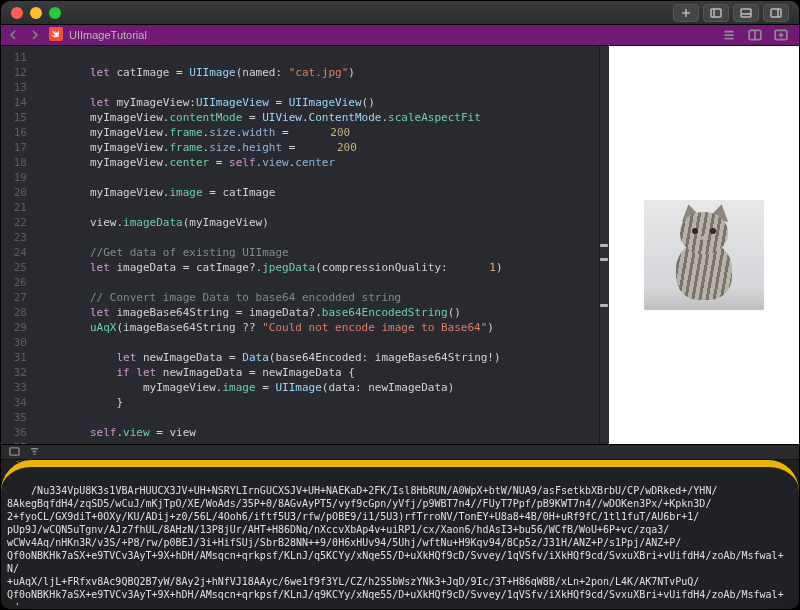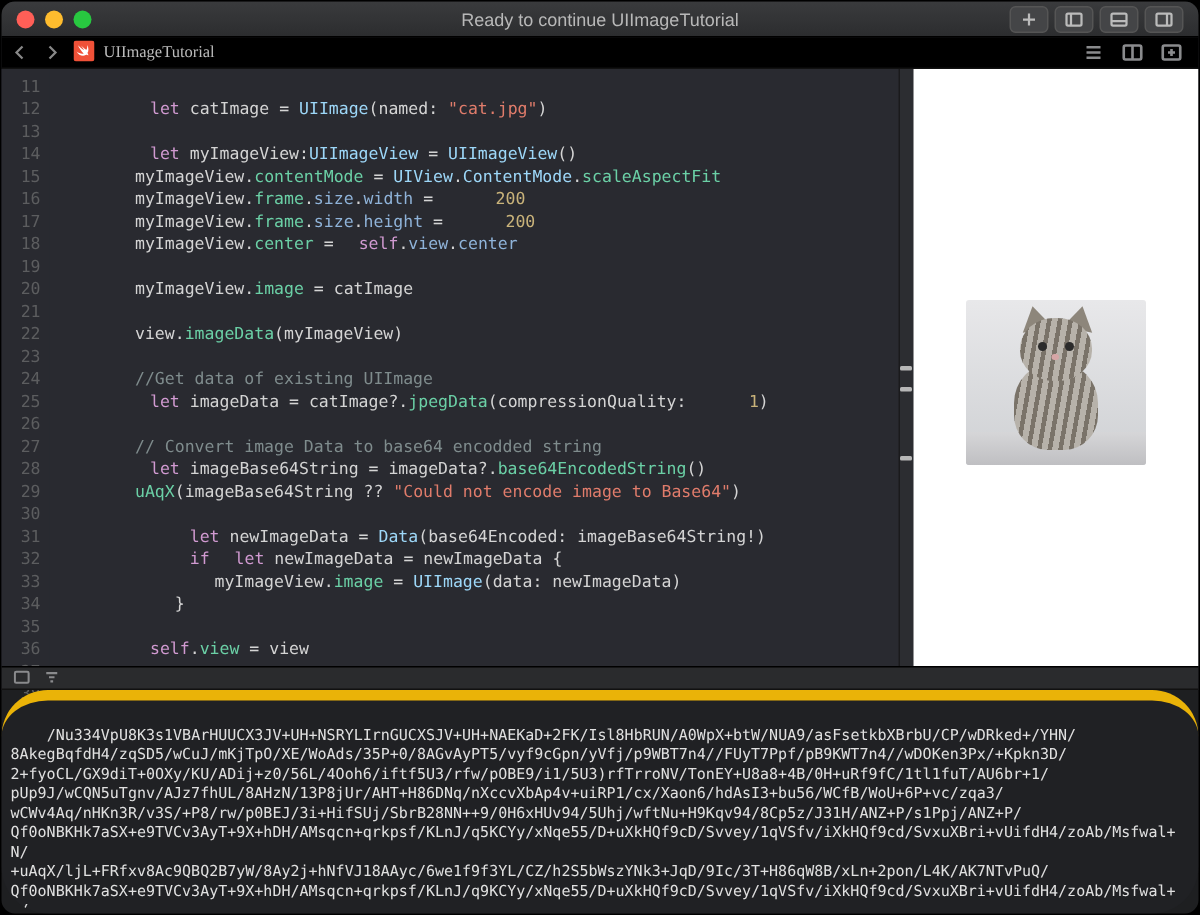--- a/index.html
+++ b/index.html
@@ -10,32 +10,32 @@
   .traffic { display: flex; gap: 7px; }
   .tl { width: 12px; height: 12px; border-radius: 50%; }
   .tl.red { background: #ff5f57; }
   .tl.yellow { background: #febc2e; }
   .tl.green { background: #28c840; }
   .title { position: absolute; left: 50%; transform: translateX(-50%); font-size: 12px; color: #b8b8b8; }
   .toolbar-right { margin-left: auto; display: flex; gap: 4px; }
   .tb-btn { width: 26px; height: 18px; border-radius: 4px; background: #444547; border: 1px solid #555; display: flex; align-items: center; justify-content: center; color: #bbb; font-size: 10px; }
   .tb-btn svg { width: 12px; height: 12px; stroke: #bbb; fill: none; stroke-width: 1.5; }
   
-  .navbar { height: 24px; background: #000000; display: flex; align-items: center; padding: 0 8px; gap: 6px; font-size: 11px; color: #bbb; border-bottom: 1px solid #111; font-family: Liberation Serif, serif; }
+  .navbar { height: 24px; background: #701a75; display: flex; align-items: center; padding: 0 8px; gap: 6px; font-size: 11px; color: #bbb; border-bottom: 1px solid #111; }
   .nav-arrow { width: 14px; color: #888; display:flex; align-items:center; }
   .swift-icon { width: 14px; height: 14px; }
   .inspectors { margin-left:auto; display:flex; gap:6px; }
   .insp { width:20px; height:16px; display:flex; align-items:center; justify-content:center; }
   .insp svg { width:14px; height:14px; stroke:#8a8b8d; fill:none; stroke-width:1.5; }
   
   .split { flex: 1 1 auto; display: flex; min-height: 0; }
   .editor-pane { flex: 1 1 auto; display: flex; min-height:0; background:#292a30; }
   .gutter { width: 32px; background: #292a30; color: #5c5d5f; font-family: Menlo, monospace; font-size: 11px; text-align: right; padding: 4px 6px 4px 0; line-height: 15px; }
   .code { flex: 1; font-family: Menlo, monospace; font-size: 11px; line-height: 15px; padding: 4px 4px; white-space: pre; color: #d4d4d4; overflow: hidden; position:relative; }
-  .code .kw { color: #d19ad1; margin-left: 10px; }        
+  .code .kw { color: #d19ad1; }        
   .code .ty { color: #9dd7f8; }        
   .code .mu { color: #6bd0a6; }        
   .code .pr { color: #8fb3d9; }        
   .code .st { color: #e07c6b; }        
   .code .nm { color: #c9b37a; margin-left: 35px; }        
   .code .cm { color: #7f8c8d; }
   .minimap { width:10px; background:#2c2d31; border-left:1px solid #1a1a1c; position:relative; }
   .minimap .marker { position:absolute; right:1px; width:8px; height:3px; background:#b7b7b7; border-radius:1px; }
   
   .preview { width: 190px; background: #fff; position: relative; display:flex; align-items:center; justify-content:center; }
@@ -60,21 +60,20 @@
 <body>
 
 <div class="window">
 
   <div class="titlebar">
     <div class="traffic">
       <div class="tl red"></div>
       <div class="tl yellow"></div>
       <div class="tl green"></div>
     </div>
-    <div class="title">Ready to continue UIImageTutorial</div>
     <div class="toolbar-right">
       <div class="tb-btn">
         <svg viewBox="0 0 12 12">
             <path d="M6 2v8M2 6h8"></path>
           </svg>
       </div>
       <div class="tb-btn">
         <svg viewBox="0 0 12 12">
             <rect x="1" y="2" width="10" height="8" rx="1"></rect>
             <path d="M4 2v8"></path>

